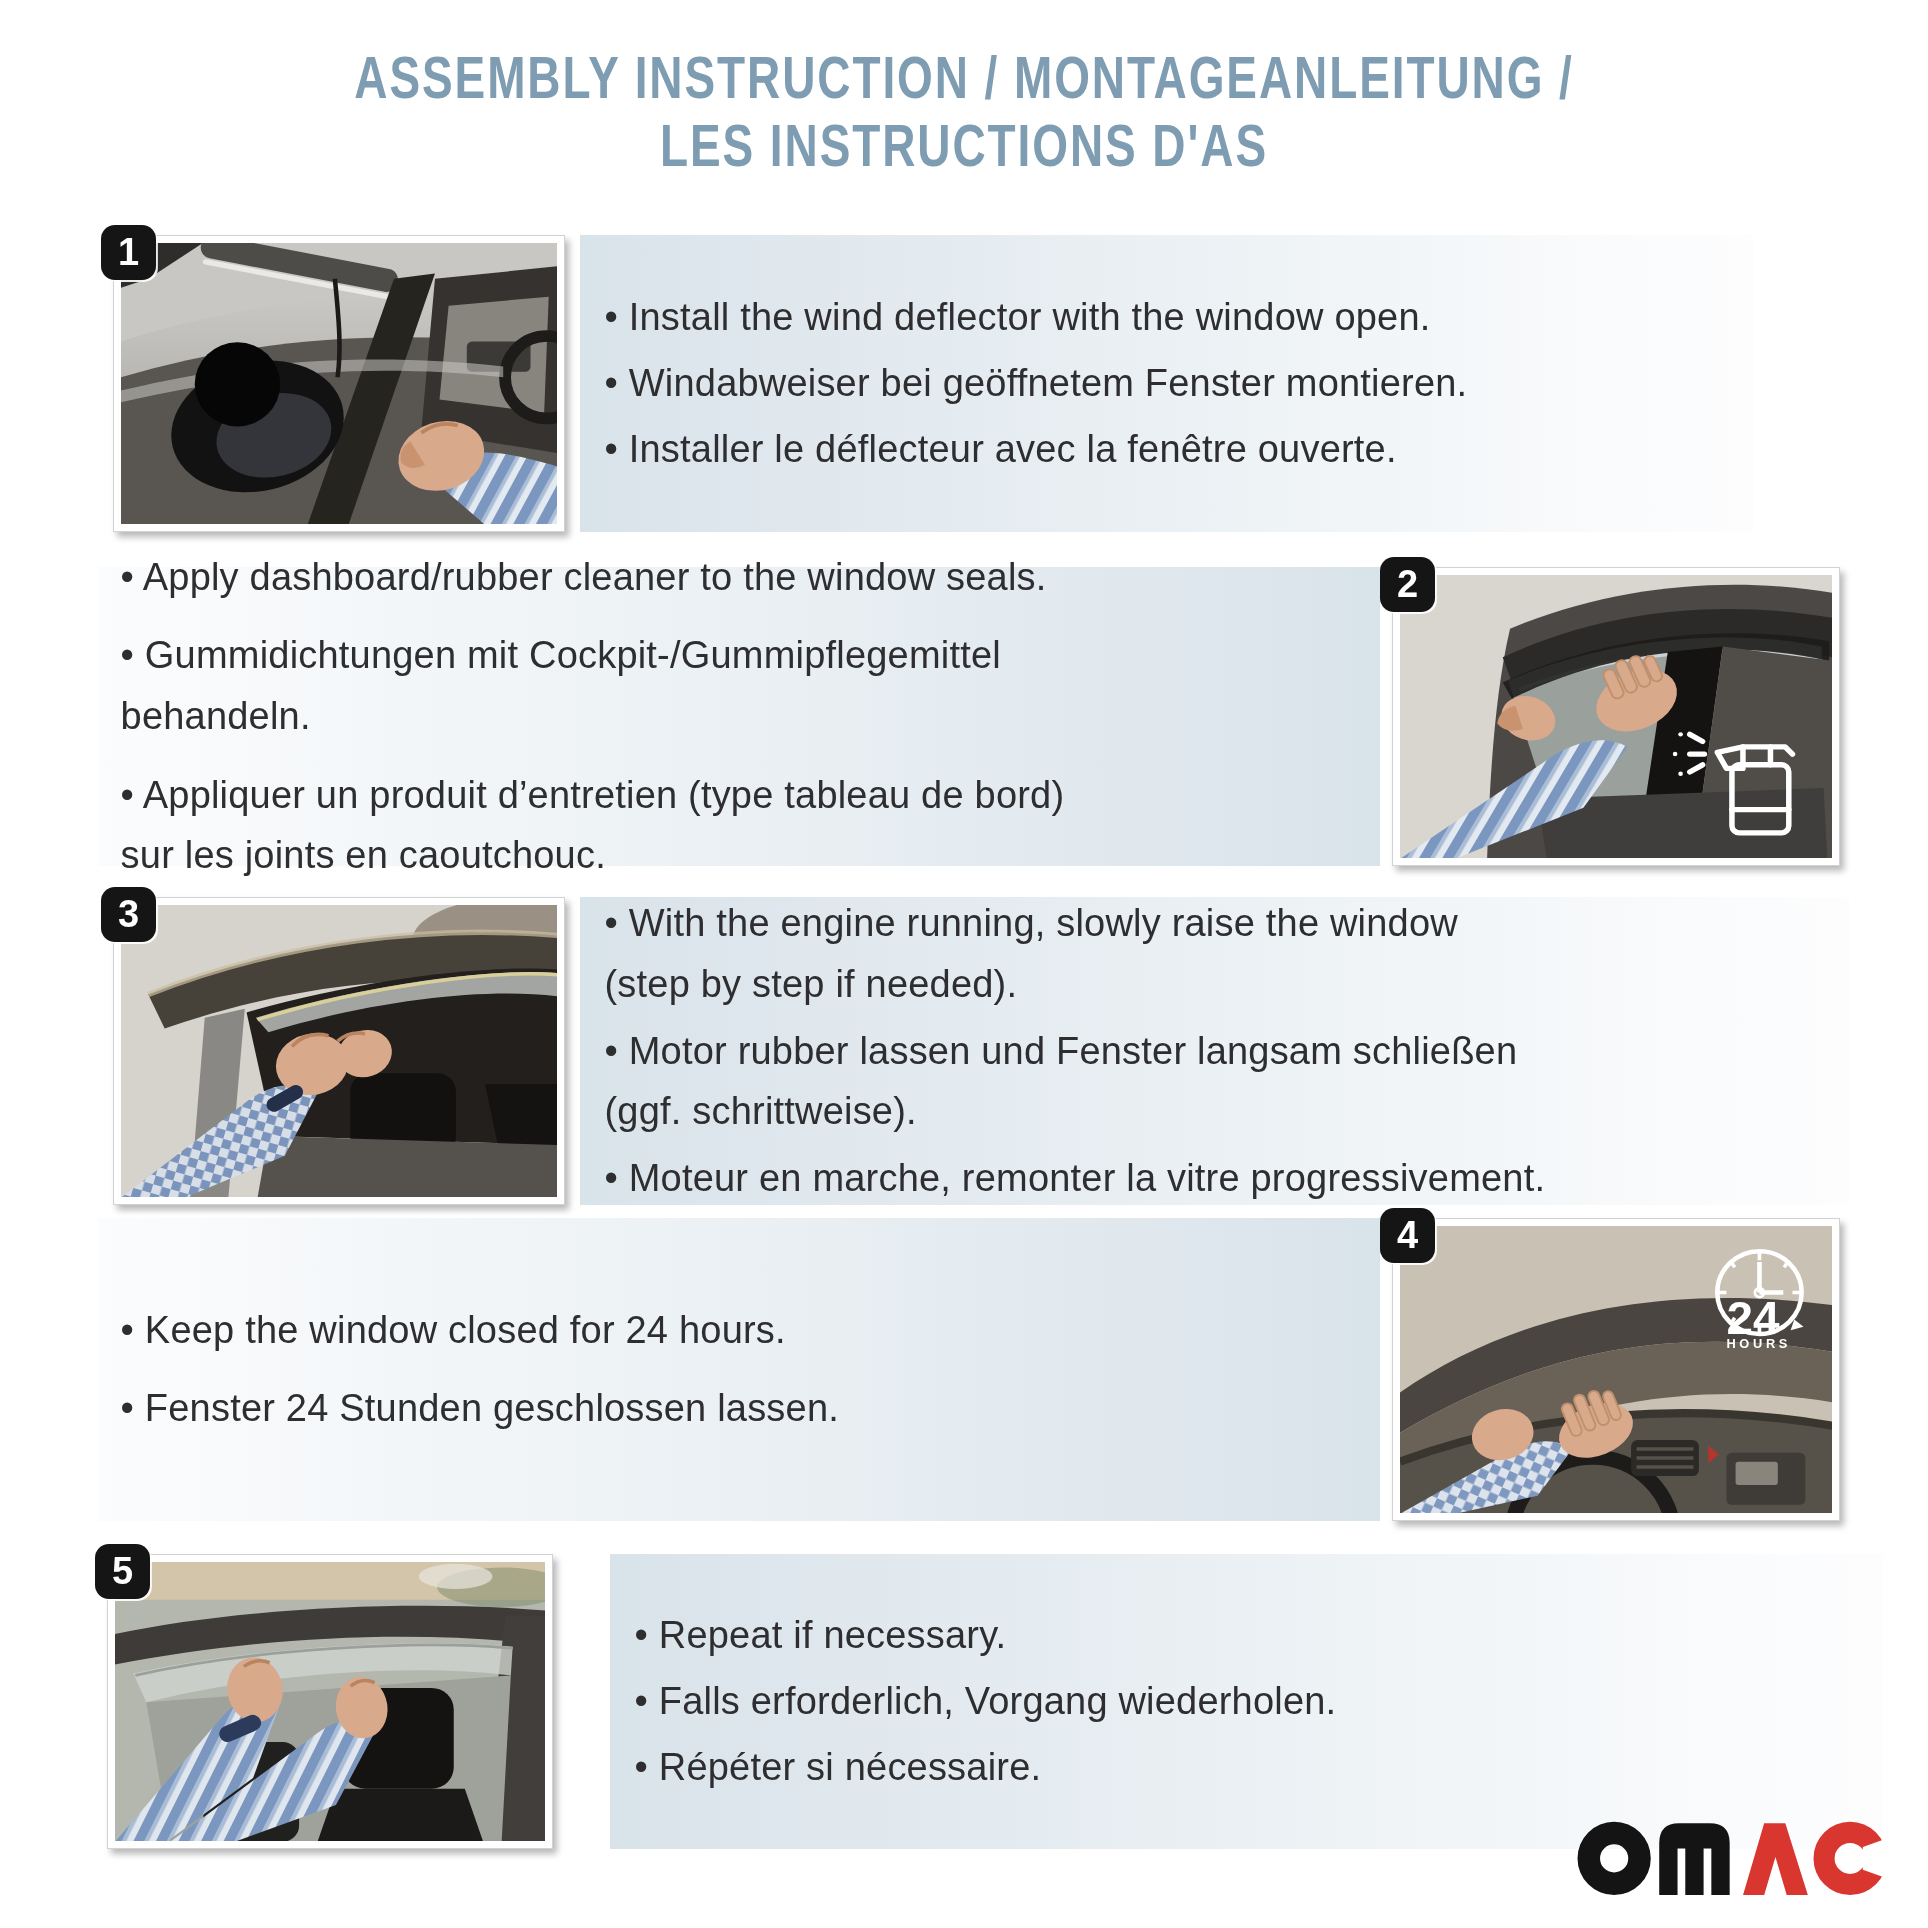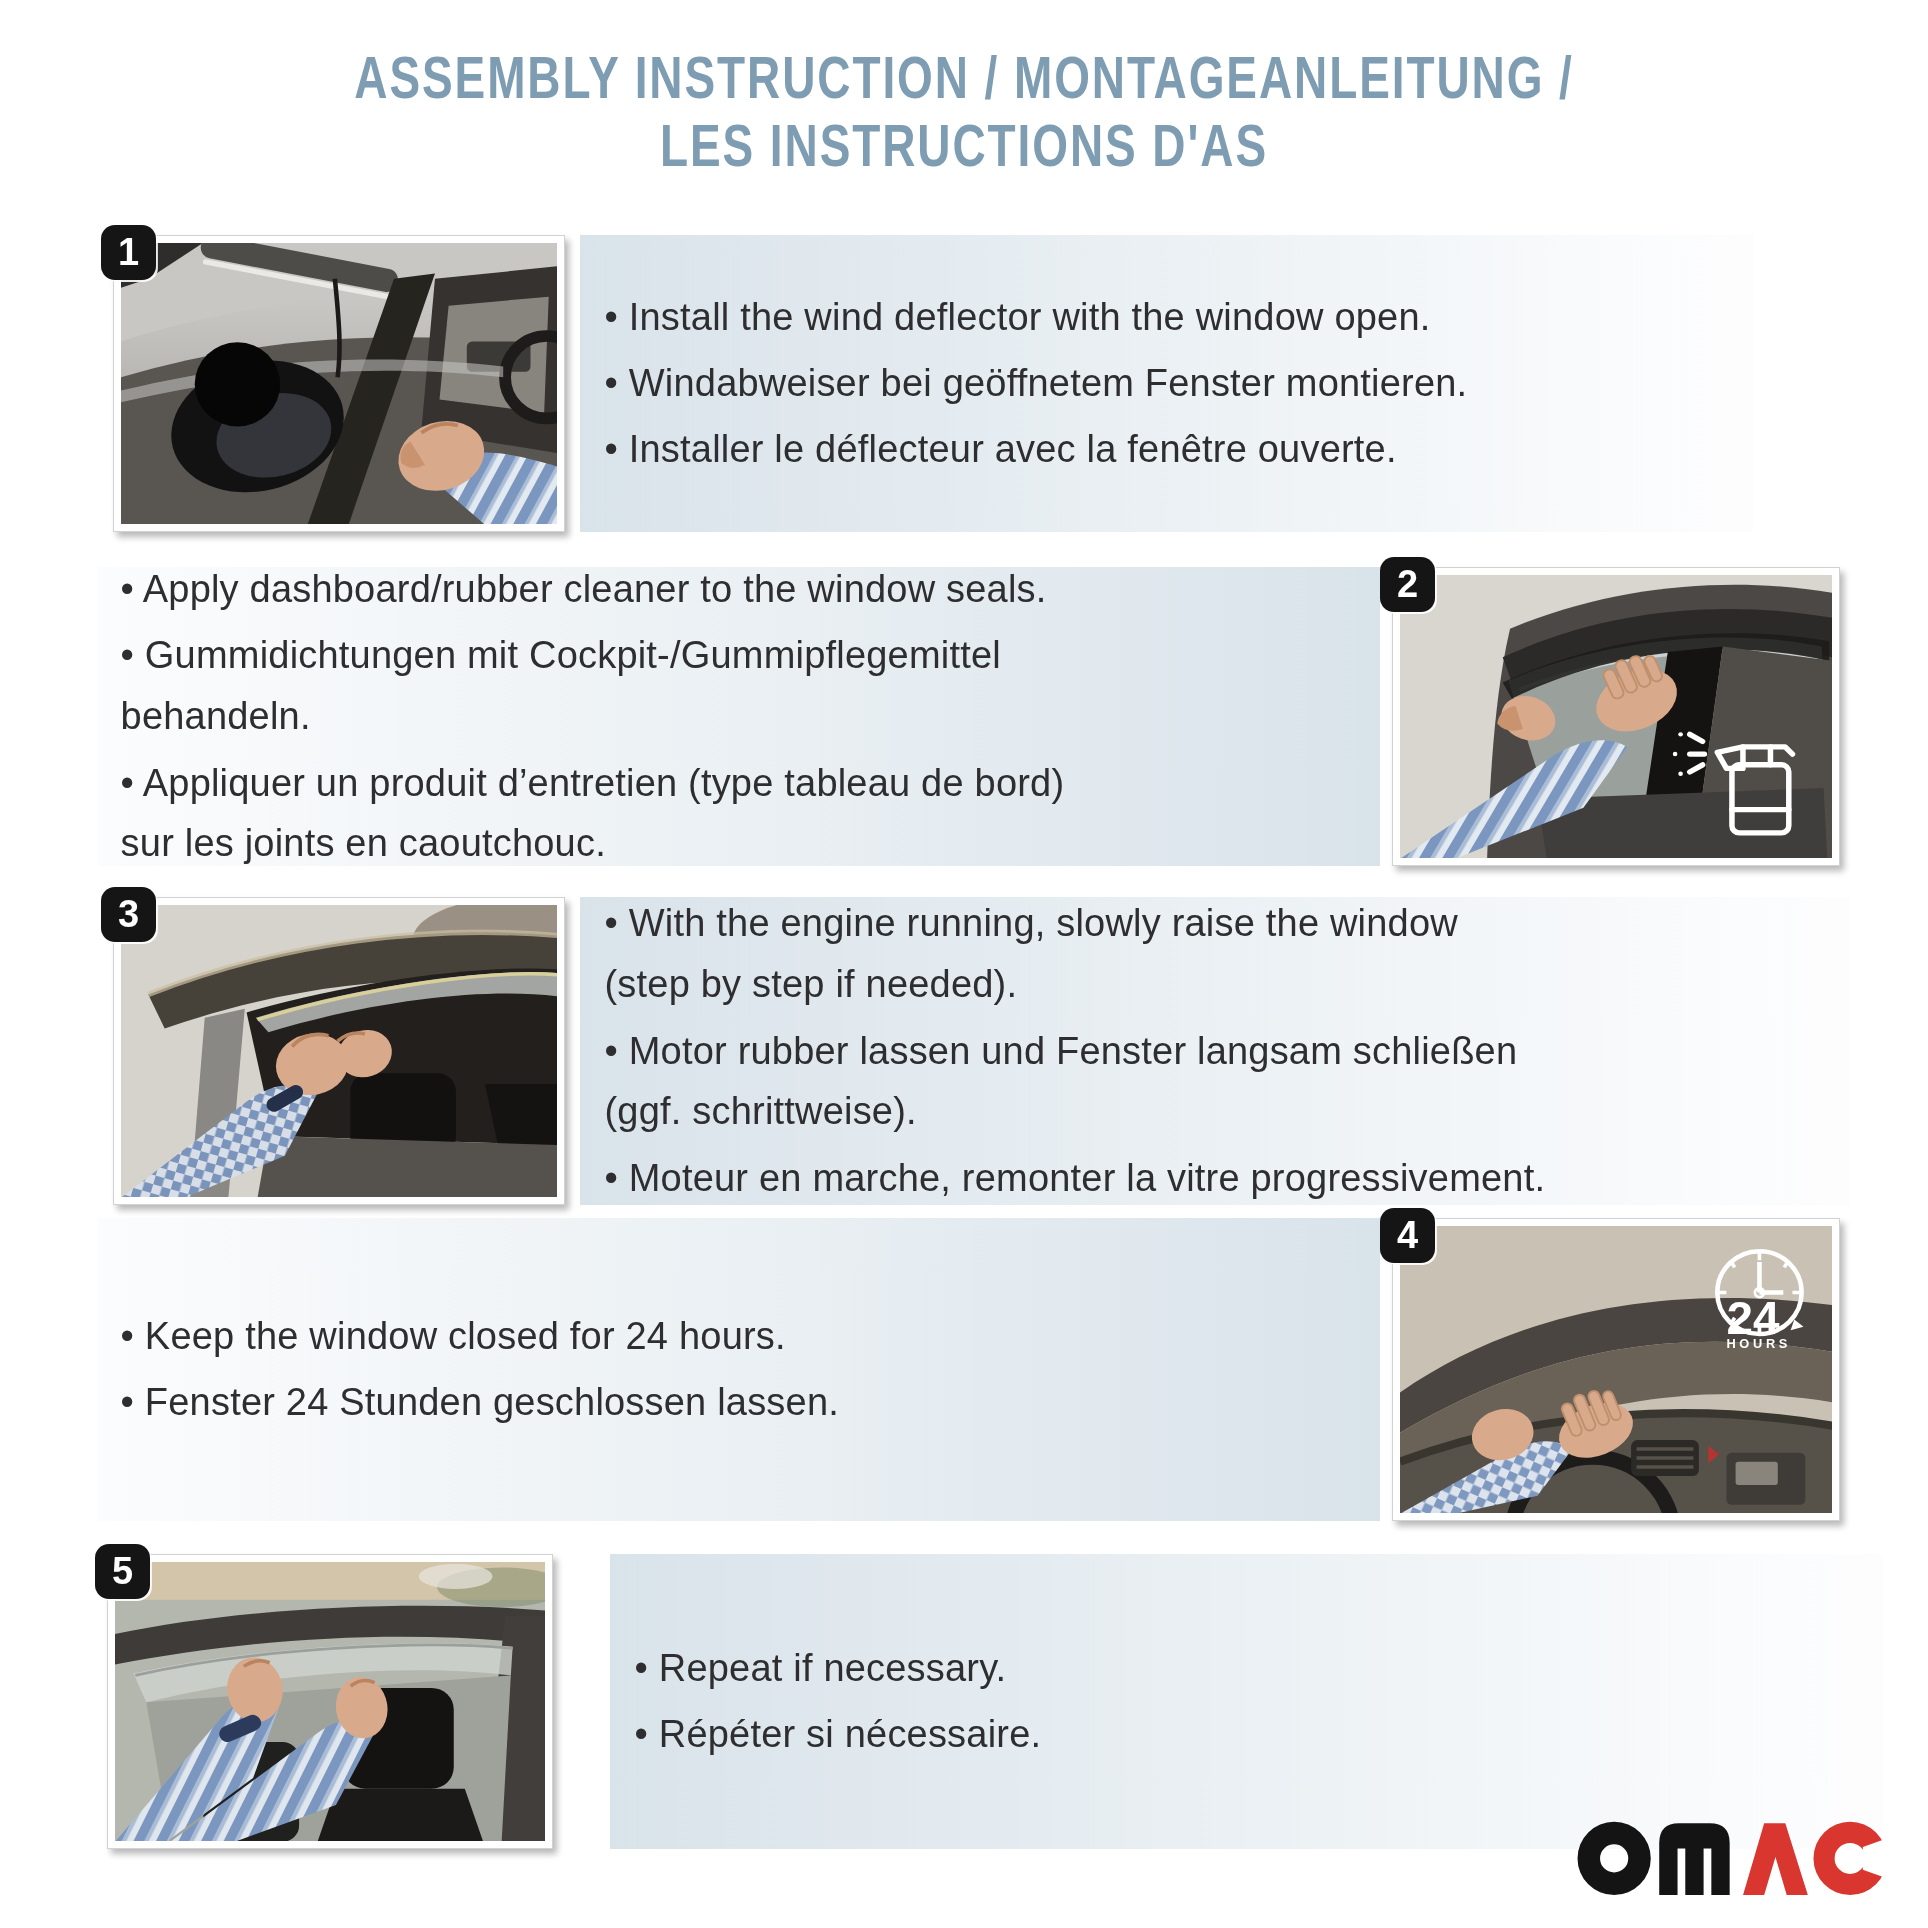--- a/index.html
+++ b/index.html
@@ -19,21 +19,21 @@
          background:#151515;color:#ffffff;font-size:38px;font-weight:bold;
          display:flex;align-items:center;justify-content:center;z-index:5;
          box-shadow:1.9px 1.9px 0 rgba(255,255,255,.9);}
   .textbox{position:absolute;box-sizing:border-box;display:flex;flex-direction:column;
            justify-content:center;color:#2E2E30;font-size:38px;line-height:1.6;
            letter-spacing:0.2px;}
   .textbox p{margin:2.8px 0;white-space:pre-line;}
   .box-right{background:linear-gradient(90deg,#D9E3EA 0%,#E9EFF3 45%,#FBFCFD 92%,#FDFDFE 100%);
              padding:9.4px 38px 9.4px 24.5px;}
   .box-left{background:linear-gradient(90deg,#FBFCFD 0%,#E9EFF3 55%,#D9E3EA 100%);
-            padding:9.4px 28px 9.4px 22.6px;}
+            padding:9.4px 28px 9.4px 22.6px;gap:12px;}
 
   
   .logo{position:absolute;left:1574px;top:1800px;width:324px;height:121px;}
   .logo svg{display:block;width:100%;height:100%;}
   .sr-only{position:absolute;width:0.9px;height:0.9px;overflow:hidden;clip:rect(0 0 0 0);white-space:nowrap;}
 </style>
 </head>
 <body>
 
 <div id="page">
@@ -248,20 +248,21 @@
       <path d="M0,311 L118,170 C138,148 162,144 180,156 L150,240 L56,311 Z" fill="url(#sp5)"></path>
       <path d="M60,311 L220,190 C244,172 268,172 284,186 L240,270 L130,311 Z" fill="url(#sp5)"></path>
       <ellipse cx="152" cy="142" rx="30" ry="36" transform="rotate(-8 152 142)" fill="#d9a98c"></ellipse>
       <ellipse cx="268" cy="162" rx="28" ry="34" transform="rotate(-8 268 162)" fill="#d9a98c"></ellipse>
       <path d="M140,116 q14,-10 28,-4 M256,138 q12,-10 26,-4" stroke="#b9845f" stroke-width="4" fill="none"></path>
       <rect x="112" y="176" width="48" height="18" rx="9" transform="rotate(-24 136 185)" fill="#2c3a5c"></rect>
     </svg>
   </figure>
   <div class="textbox box-right" style="left:574px;top:1554px;width:1273px;height:295px;margin-left:36px;">
     <p>• Repeat if necessary.</p>
+    <p>• Falls erforderlich, Vorgang wiederholen.</p>
     <p>• Répéter si nécessaire.</p>
   </div>
 
   <div class="logo">
     <span class="sr-only">OMAC</span>
     <svg viewBox="0 0 460 130">
       <path fill="#141414" fill-rule="evenodd" d="M57,10 a52,52 0 1 0 0.01,104 a52,52 0 1 0 -0.01,-104 Z
                M57,42 a20,20 0 1 1 -0.01,40 a20,20 0 1 1 0.01,-40 Z"></path>
       <path fill="#141414" d="M121,114 V40 Q121,12 149,12 H193 Q221,12 221,40 V114 H195 V48 H184 V114 H158 V48 H147 V114 Z"></path>
       <path fill="#D8362F" d="M270,12 H300 L332,114 H302 L286,60 L270,114 H240 Z"></path>

